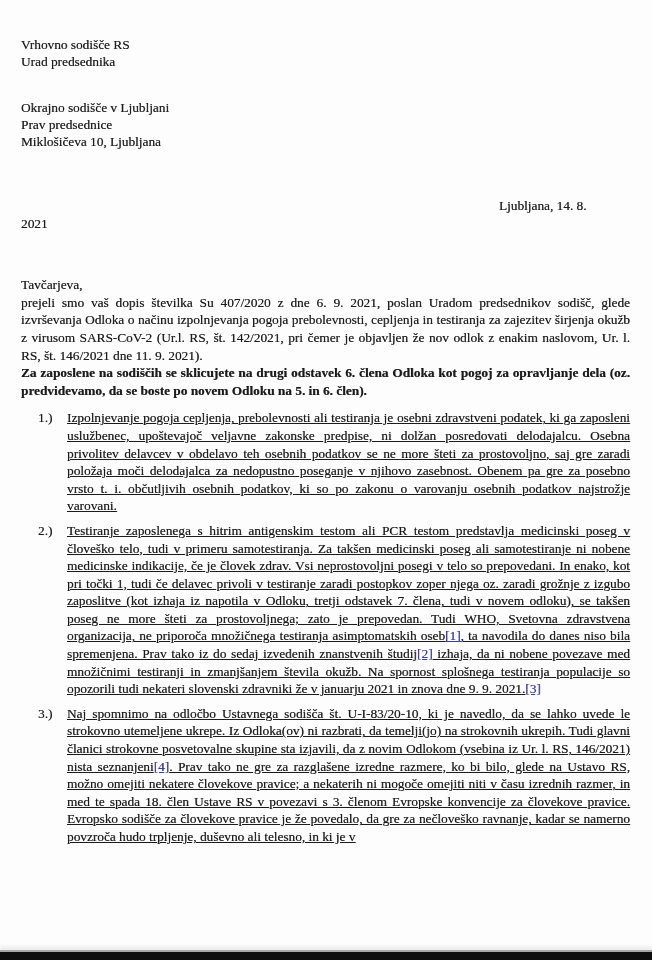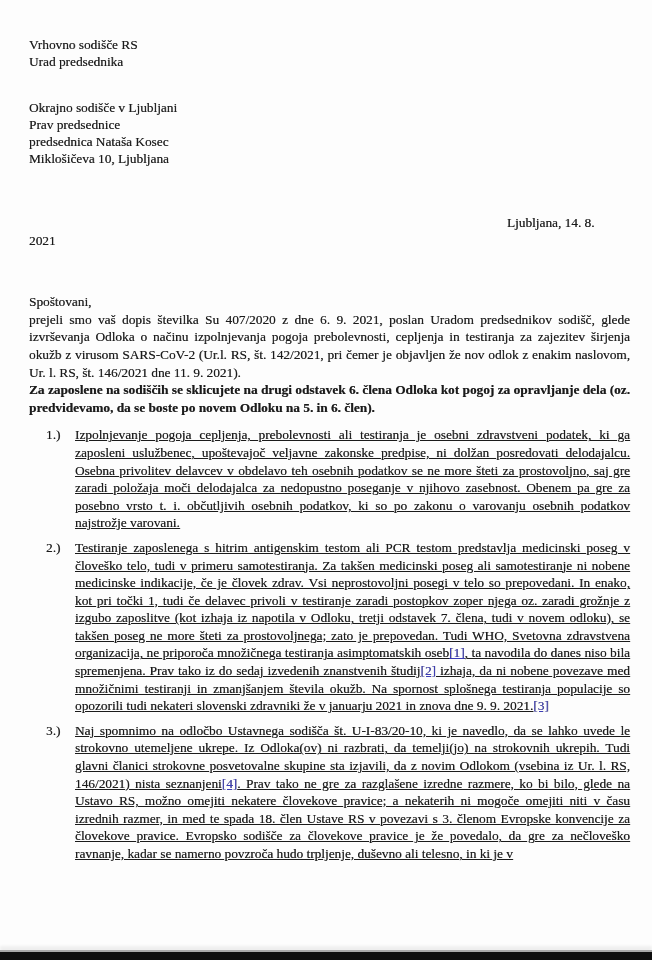--- a/index.html
+++ b/index.html
@@ -14,21 +14,20 @@
     background: #fdfdfd;
     font-family: "Liberation Serif", serif;
     color: #1b1b1b;
   }
   .page {
     position: relative;
     padding: 36px 22px 0 21px;
     font-size: 13.3px;
     line-height: 17.6px;
     text-shadow: 0.3px 0 0 rgba(27,27,27,0.6);
-    margin-left: 8px;
   }
   .addr { line-height: 17px; }
   .addr.sender { margin-bottom: 29px; }
   .dateline { margin-top: 47px; }
   .date-line1 { padding-left: 478px; white-space: nowrap; }
   .date-line2 { }
   .salutation { margin-top: 44px; }
   p.body-par {
     margin: 0;
     text-align: justify;
@@ -66,30 +65,29 @@
 <div class="page">
 
   <div class="addr sender">
     <div>Vrhovno sodišče RS</div>
     <div>Urad predsednika</div>
   </div>
 
   <div class="addr recipient">
     <div>Okrajno sodišče v Ljubljani</div>
     <div>Prav predsednice</div>
-    <div>predsednica Nataša Kosec</div>
     <div>Miklošičeva 10, Ljubljana</div>
   </div>
 
   <div class="dateline">
     <div class="date-line1">Ljubljana, 14. 8.</div>
     <div class="date-line2">2021</div>
   </div>
 
-  <div class="salutation">Spoštovani,</div>
+  <div class="salutation">Tavčarjeva,</div>
 
   <p class="body-par par-intro">prejeli smo vaš dopis številka Su 407/2020 z dne 6. 9. 2021, poslan Uradom predsednikov sodišč, glede izvrševanja Odloka o načinu izpolnjevanja pogoja prebolevnosti, cepljenja in testiranja za zajezitev širjenja okužb z virusom SARS-CoV-2 (Ur.l. RS, št. 142/2021, pri čemer je objavljen že nov odlok z enakim naslovom, Ur. l. RS, št. 146/2021 dne 11. 9. 2021).</p>
 
   <p class="body-par par-ref">Za zaposlene na sodiščih se sklicujete na drugi odstavek 6. člena Odloka kot pogoj za opravljanje dela (oz. predvidevamo, da se boste po novem Odloku na 5. in 6. člen).</p>
 
   <div class="list">
 
     <div class="list-item">
       <div class="num">1.)</div>
       <div class="item-text"><span>Izpolnjevanje pogoja cepljenja, prebolevnosti ali testiranja je osebni zdravstveni podatek, ki ga zaposleni uslužbenec, upoštevajoč veljavne zakonske predpise, ni dolžan posredovati delodajalcu. Osebna privolitev delavcev v obdelavo teh osebnih podatkov se ne more šteti za prostovoljno, saj gre zaradi položaja moči delodajalca za nedopustno poseganje v njihovo zasebnost. Obenem pa gre za posebno vrsto t. i. občutljivih osebnih podatkov, ki so po zakonu o varovanju osebnih podatkov najstrožje varovani.</span></div>

